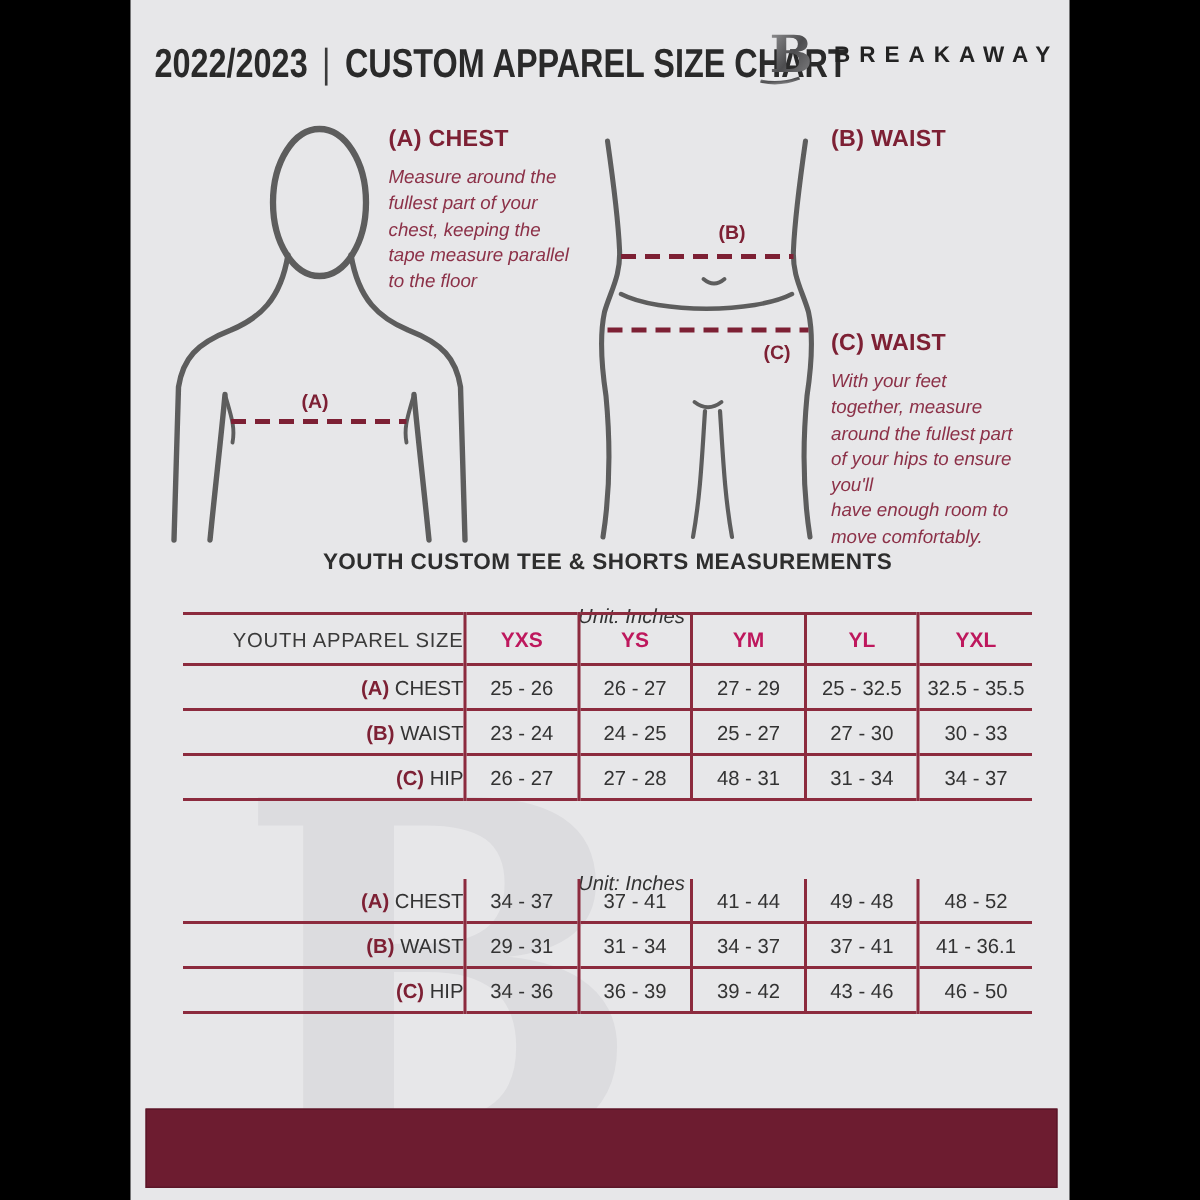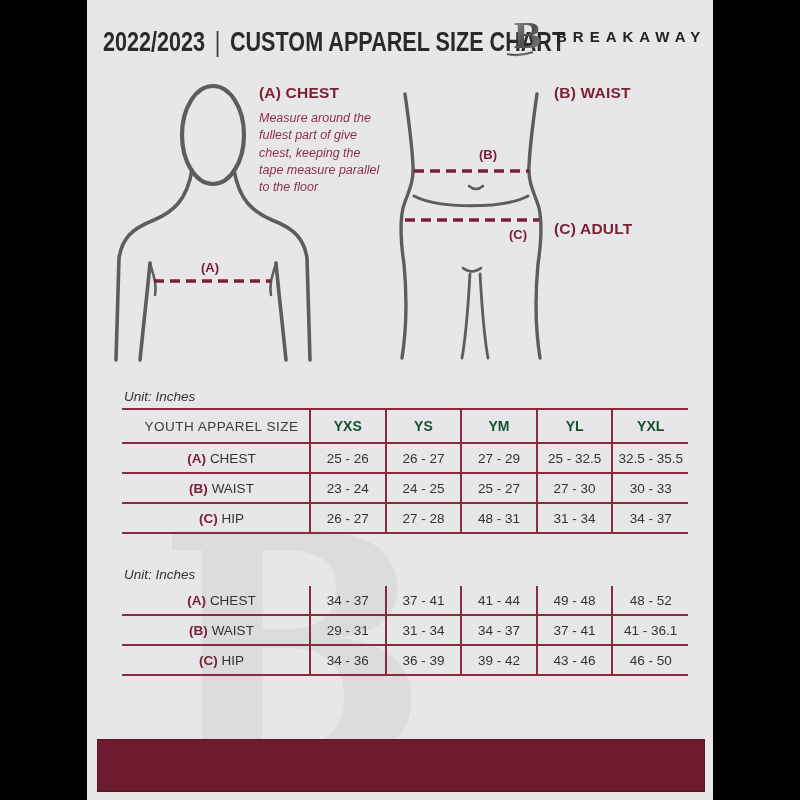--- a/index.html
+++ b/index.html
@@ -32,29 +32,29 @@
   .instr-c{left:467px;top:220px;width:160px;}
 
   .diagram{position:absolute;}
   .d-torso{left:26px;top:72px;}
   .d-lower{left:300px;top:92px;}
   .marker{font-size:13px;font-weight:700;fill:#7d2034;font-family:"Liberation Sans",sans-serif;}
 
   
   .tbl-title{position:absolute;left:35px;width:566px;text-align:center;margin:0;
              font-size:15px;font-weight:700;color:#2e2e2e;letter-spacing:.3px;}
-  .tbl-sub{position:absolute;left:35px;width:566px;margin:2px;
+  .tbl-sub{position:absolute;left:35px;width:566px;text-align:center;margin:16px;
            font-size:13.5px;font-style:italic;color:#333;}
   table.size{position:absolute;left:35px;width:566px;border-collapse:collapse;
              table-layout:fixed;z-index:1;}
   table.size th,table.size td{border-left:2px solid #8c2b3e;text-align:center;
              font-size:13.5px;color:#333;padding:0;}
-  table.size th{font-weight:700;font-size:14px;color:#14532d;height:32px;}
+  table.size th{font-weight:700;font-size:14px;color:#be185d;height:32px;}
   table.size td{height:28px;}
-  table.size th:first-child,table.size td:first-child{border-left:none;text-align:center;padding-left:12px;}
+  table.size th:first-child,table.size td:first-child{border-left:none;text-align:right;padding-left:12px;}
   table.size tr{border-bottom:2px solid #8c2b3e;}
   table.size tr.head{border-top:2px solid #8c2b3e;}
   table.size th.lbl{font-weight:400;font-size:13.5px;letter-spacing:.5px;color:#3a3a3a;}
   .pfx{font-weight:700;color:#7d2034;}
 
   .t-youth{top:408px;}
   .t-adult{top:586px;}
   .ti-youth{top:366px;}
   .su-youth{top:387px;}
   .ti-adult{top:544px;}
@@ -117,32 +117,40 @@
         </g>
         <path d="M27 79 L 142 79" stroke="#7d2034" stroke-width="3.4" stroke-dasharray="10 6" fill="none"></path>
         <text class="marker" x="92" y="67">(B)</text>
         <path d="M18 128 L 152 128" stroke="#7d2034" stroke-width="3.4" stroke-dasharray="10 6" fill="none"></path>
         <text class="marker" x="122" y="147">(C)</text>
       </svg>
 
       <div class="instr instr-a">
         <h3>(A) CHEST</h3>
         <p>Measure around the
-fullest part of give
+fullest part of your
 chest, keeping the
 tape measure parallel
 to the floor</p>
       </div>
       <div class="instr instr-b">
         <h3>(B) WAIST</h3>
       </div>
       <div class="instr instr-c">
-        <h3>(C) ADULT</h3>
-      </div>
-
+        <h3>(C) WAIST</h3>
+        <p>With your feet
+together, measure
+around the fullest part
+of your hips to ensure
+you'll
+have enough room to
+move comfortably.</p>
+      </div>
+
+      <h2 class="tbl-title ti-youth">YOUTH CUSTOM TEE &amp; SHORTS MEASUREMENTS</h2>
       <p class="tbl-sub su-youth">Unit: Inches</p>
       <table class="size t-youth">
         <colgroup>
             <col style="width:188px">
             <col>
             <col>
             <col>
             <col>
             <col>
           </colgroup>

